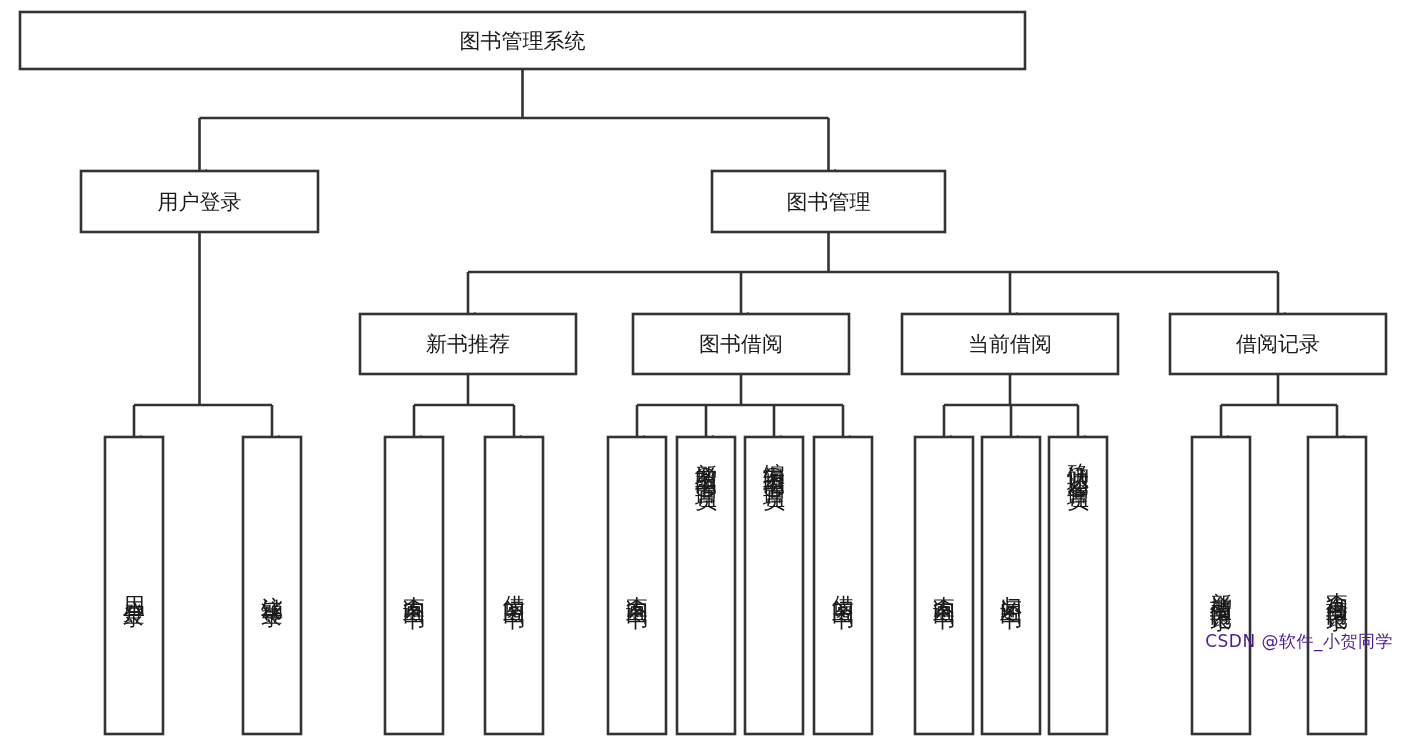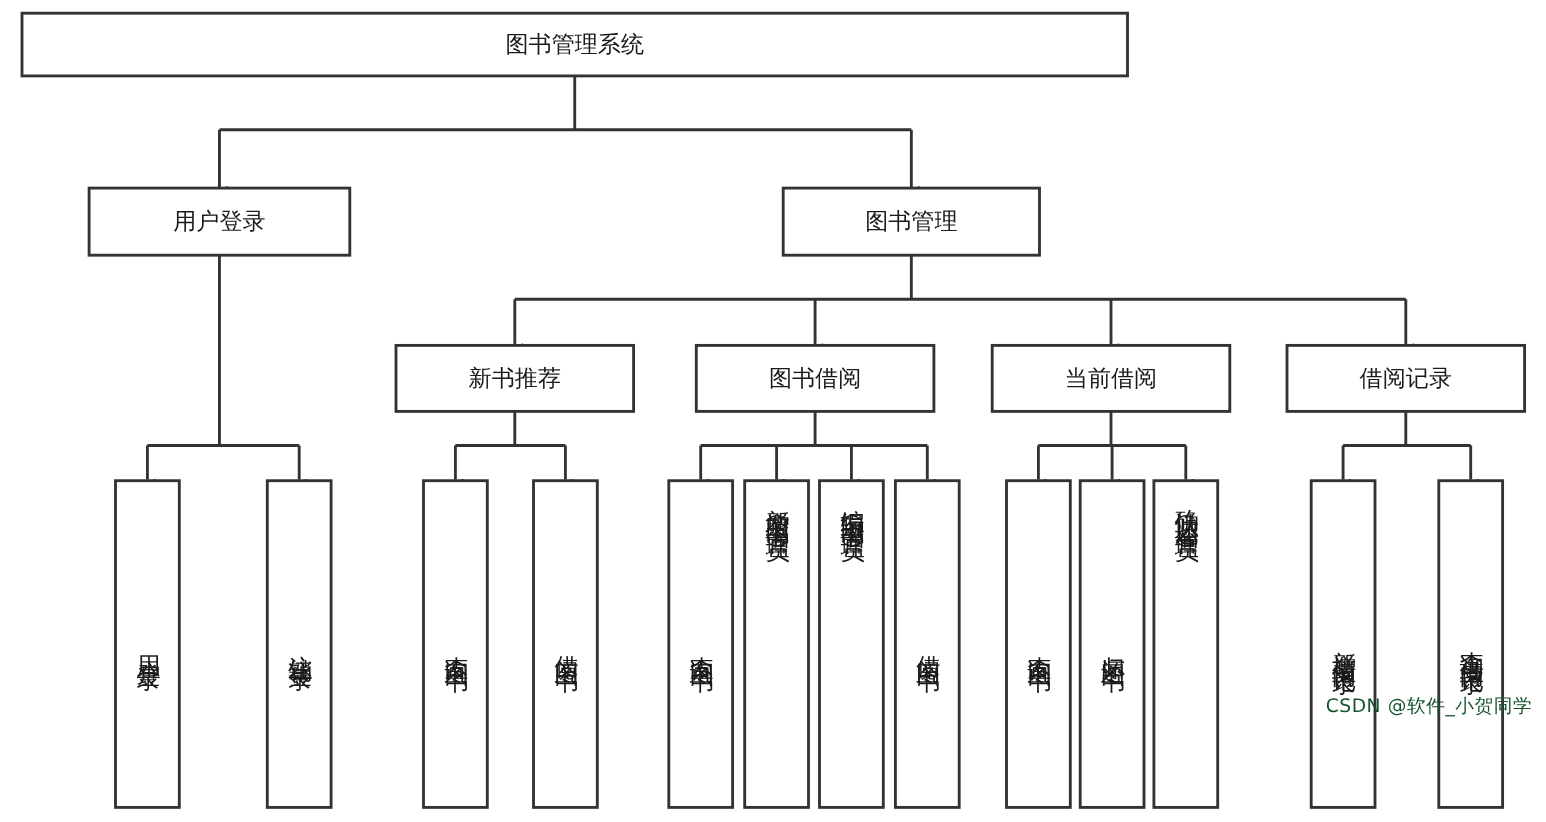--- a/index.html
+++ b/index.html
@@ -69,21 +69,21 @@
   }
   .leaf-label-box.centered {
     align-items: center;
   }
   .watermark {
     position: absolute;
     right: 12px;
     bottom: 4px;
     font-family: "DejaVu Sans", "Liberation Sans", sans-serif;
     font-size: 17px;
-    color: #14532d;
+    color: #4c1d95;
     white-space: nowrap;
     letter-spacing: 0.5px;
   }
 </style>
 </head>
 <body>
 
 <div id="diagram-root">
   <svg class="flow" viewBox="0 0 1405 747" xmlns="http://www.w3.org/2000/svg">
     <defs>

